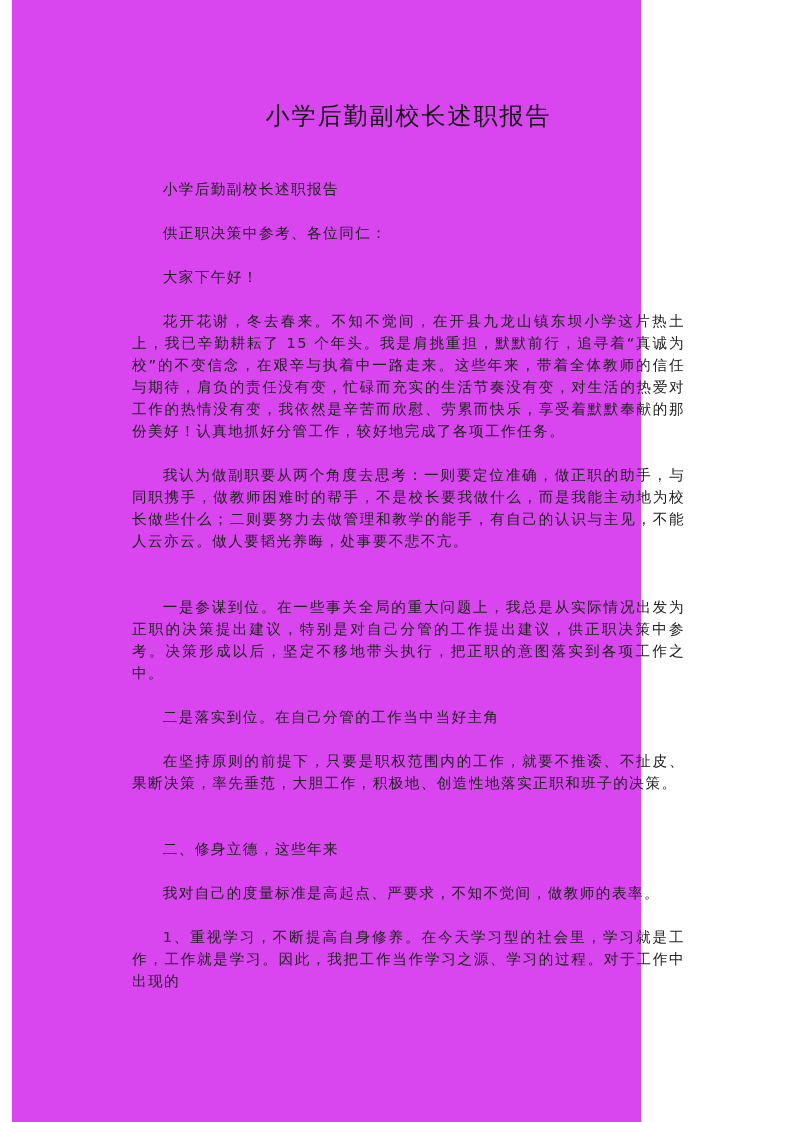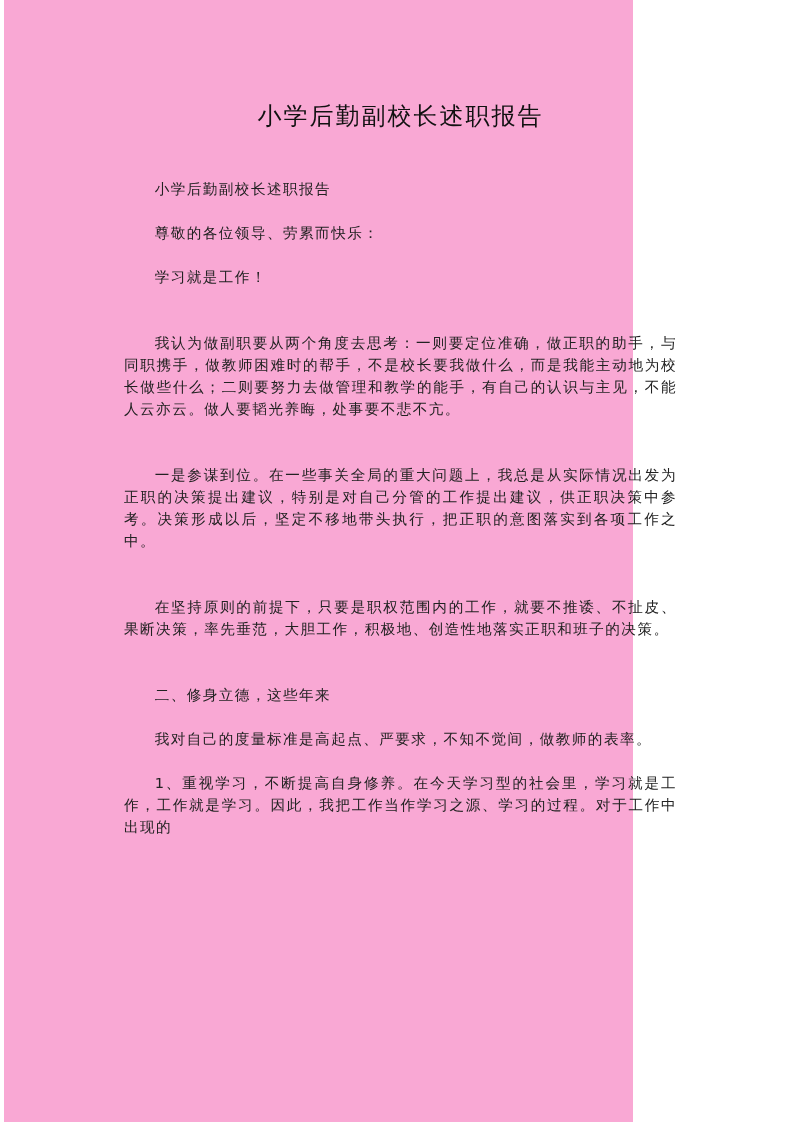--- a/index.html
+++ b/index.html
@@ -1,17 +1,17 @@
 <!DOCTYPE html>
 <html><head>
 <meta charset="utf-8">
 <style>
   html, body { margin: 0; padding: 0; background: #ffffff; }
   body { width: 793px; height: 1122px; position: relative; overflow: hidden; }
-  .page { position: absolute; left: 4px; top: 0; width: 629px; height: 1122px; background: #f9a8d4; }
+  .page { position: absolute; left: 12px; top: 0; width: 629px; height: 1122px; background: #d946ef; }
   .title {
     position: absolute; left: 0; top: 100px; width: 793px; text-align: center;
     font-family: "DejaVu Serif", "Liberation Serif", serif;
     font-size: 24px; color: #111; letter-spacing: 2px;
   }
   .body {
     position: absolute; left: 120px; top: 178px; width: 553px;
     font-family: "DejaVu Sans", "Liberation Sans", sans-serif;
     font-size: 14.6px; color: #222; line-height: 22px;
     letter-spacing: 1.45px;
@@ -21,30 +21,32 @@
 </style>
 </head>
 <body>
 
 <div class="page">
   <div class="title">小学后勤副校长述职报告</div>
 
   <div class="body">
     <p class="p">小学后勤副校长述职报告</p>
     <div class="gap"></div>
-    <p class="p">尊敬的各位领导、劳累而快乐：</p>
+    <p class="p">供正职决策中参考、各位同仁：</p>
     <div class="gap"></div>
-    <p class="p">学习就是工作！</p>
+    <p class="p">大家下午好！</p>
     <div class="gap"></div>
+    <p class="p">花开花谢，冬去春来。不知不觉间，在开县九龙山镇东坝小学这片热土上，我已辛勤耕耘了 15 个年头。我是肩挑重担，默默前行，追寻着“真诚为校”的不变信念，在艰辛与执着中一路走来。这些年来，带着全体教师的信任与期待，肩负的责任没有变，忙碌而充实的生活节奏没有变，对生活的热爱对工作的热情没有变，我依然是辛苦而欣慰、劳累而快乐，享受着默默奉献的那份美好！认真地抓好分管工作，较好地完成了各项工作任务。</p>
     <div class="gap"></div>
     <p class="p">我认为做副职要从两个角度去思考：一则要定位准确，做正职的助手，与同职携手，做教师困难时的帮手，不是校长要我做什么，而是我能主动地为校长做些什么；二则要努力去做管理和教学的能手，有自己的认识与主见，不能人云亦云。做人要韬光养晦，处事要不悲不亢。</p>
     <div class="gap"></div>
     <div class="gap"></div>
     <p class="p">一是参谋到位。在一些事关全局的重大问题上，我总是从实际情况出发为正职的决策提出建议，特别是对自己分管的工作提出建议，供正职决策中参考。决策形成以后，坚定不移地带头执行，把正职的意图落实到各项工作之中。</p>
     <div class="gap"></div>
+    <p class="p">二是落实到位。在自己分管的工作当中当好主角</p>
     <div class="gap"></div>
     <p class="p">在坚持原则的前提下，只要是职权范围内的工作，就要不推诿、不扯皮、果断决策，率先垂范，大胆工作，积极地、创造性地落实正职和班子的决策。</p>
     <div class="gap"></div>
     <div class="gap"></div>
     <p class="p">二、修身立德，这些年来</p>
     <div class="gap"></div>
     <p class="p">我对自己的度量标准是高起点、严要求，不知不觉间，做教师的表率。</p>
     <div class="gap"></div>
     <p class="p">1、重视学习，不断提高自身修养。在今天学习型的社会里，学习就是工作，工作就是学习。因此，我把工作当作学习之源、学习的过程。对于工作中出现的</p>
   </div>

